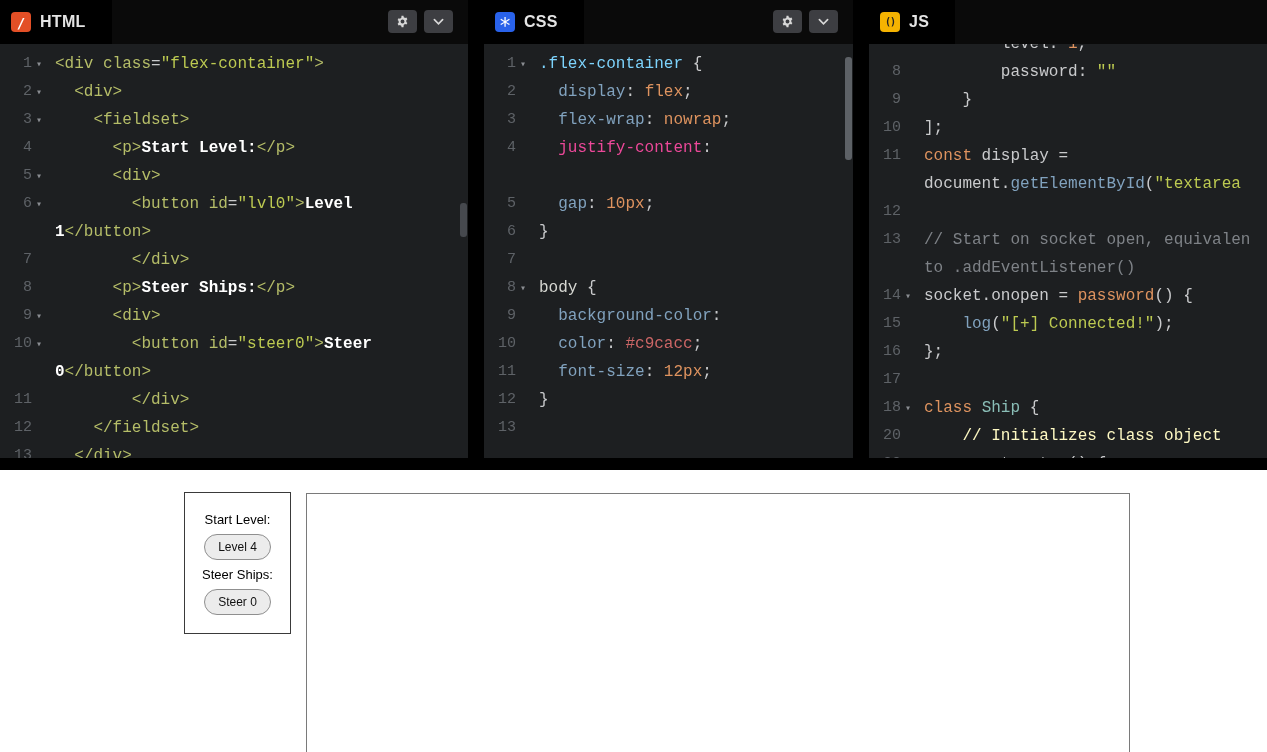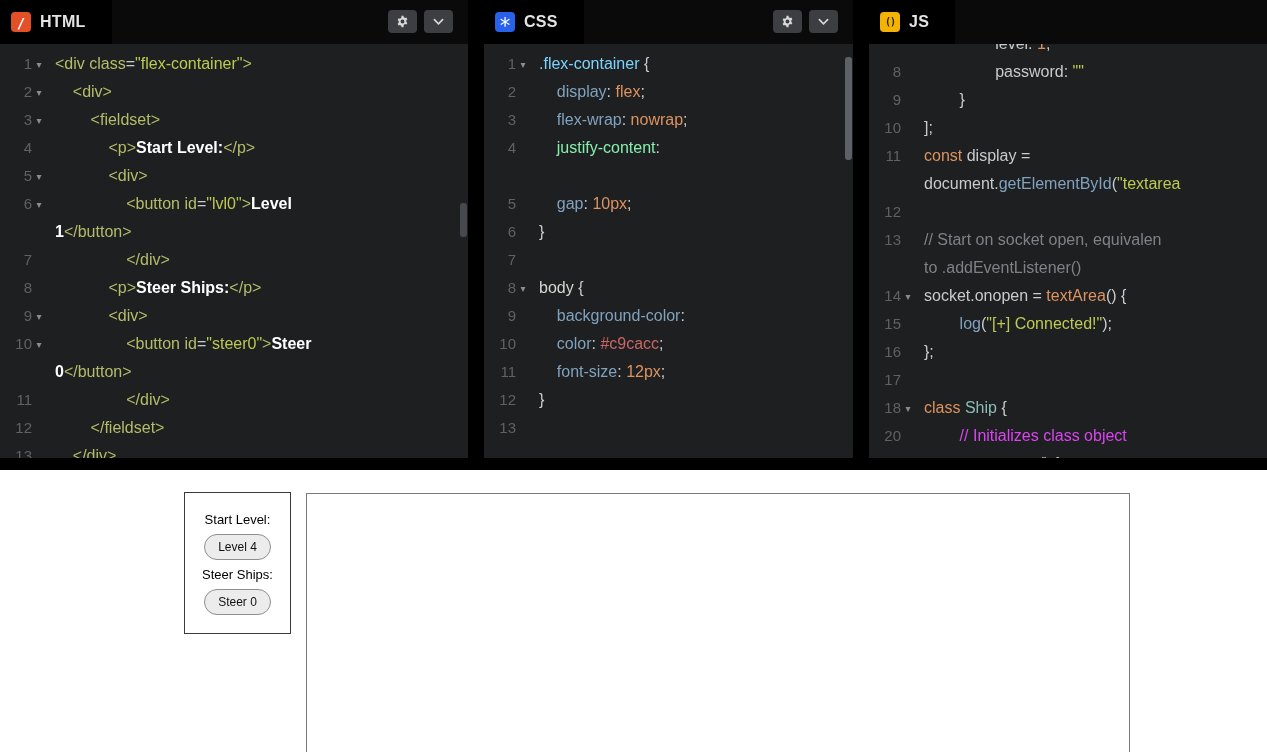--- a/index.html
+++ b/index.html
@@ -19,21 +19,21 @@
   .lang-icon{width:20px;height:20px;border-radius:4px;display:flex;align-items:center;justify-content:center;overflow:hidden;flex:none;}
   .gl{font-family:"DejaVu Sans Mono",monospace;line-height:1;}
   .li-html .gl{font-size:14px;font-weight:bold;transform:translateY(1px);}
   .li-css .gl{font-size:21px;transform:translateY(4px);}
   .li-js .gl{font-size:10px;font-weight:bold;letter-spacing:-1px;}
   .panel-title{color:#e4e4e4;font-size:16px;font-weight:bold;letter-spacing:.3px;}
   .hdr-btns{position:absolute;right:15px;top:10px;display:flex;gap:7px;}
   .hdr-btn{width:29px;height:23px;background:#3d3e42;border:none;border-radius:4px;display:flex;align-items:center;justify-content:center;cursor:pointer;padding:0;}
 
   .code-area{position:absolute;top:44px;left:0;right:0;bottom:0;overflow:hidden;cursor:text;}
-  .code-lines{padding-top:6px;font-family:Liberation Sans, sans-serif;}
+  .code-lines{padding-top:6px;font-family:Liberation Mono, monospace;}
   .code-line{display:flex;height:28px;line-height:28px;font-size:16px;white-space:pre;}
   .ln{width:32px;flex:none;text-align:right;color:#5e6267;font-size:15px;}
   .fold{width:14px;flex:none;text-align:center;color:#8a8d92;font-size:10px;line-height:30px;}
   .lc{flex:1;margin-left:9px;overflow:hidden;}
   .tk-text{font-weight:bold;}
 
   .scroll-thumb{position:absolute;width:7px;right:1px;border-radius:3px;}
   .thumb-html{top:159px;height:34px;background:#46494e;}
   .thumb-css{top:13px;height:103px;background:#5d6166;}
 
@@ -122,21 +122,21 @@
                 <path d="M1.5 1.5 6 6l4.5-4.5" stroke="#d8d8d8" stroke-width="1.8" fill="none" stroke-linecap="round"></path>
               </svg>
           </button>
         </div>
       </div>
       <div class="code-area">
         <div class="code-lines">
             <div class="code-line"><span class="ln">1</span><span class="fold">▾</span><span class="lc"><span class="tk-sel" style="color: #7dd3fc;">.flex-container</span><span class="tk-plain" style="color: rgb(201, 202, 204);"> {</span></span></div>
             <div class="code-line"><span class="ln">2</span><span class="fold"></span><span class="lc" style="padding-left: 2ch;"><span class="tk-prop" style="color: rgb(129, 162, 190);">display</span><span class="tk-plain" style="color: rgb(201, 202, 204);">: </span><span class="tk-val" style="color: rgb(222, 147, 95);">flex</span><span class="tk-plain" style="color: rgb(201, 202, 204);">;</span></span></div>
             <div class="code-line"><span class="ln">3</span><span class="fold"></span><span class="lc" style="padding-left: 2ch;"><span class="tk-prop" style="color: rgb(129, 162, 190);">flex-wrap</span><span class="tk-plain" style="color: rgb(201, 202, 204);">: </span><span class="tk-val" style="color: rgb(222, 147, 95);">nowrap</span><span class="tk-plain" style="color: rgb(201, 202, 204);">;</span></span></div>
-            <div class="code-line"><span class="ln">4</span><span class="fold"></span><span class="lc" style="padding-left: 2ch;"><span class="tk-prop" style="color: #86efac;">justify-content</span><span class="tk-plain" style="color: rgb(201, 202, 204);">:</span></span></div>
+            <div class="code-line"><span class="ln">4</span><span class="fold"></span><span class="lc" style="padding-left: 2ch;"><span class="tk-prop" style="color: #ec4899;">justify-content</span><span class="tk-plain" style="color: rgb(201, 202, 204);">:</span></span></div>
             <div class="code-line"><span class="ln"></span><span class="fold"></span></div>
             <div class="code-line"><span class="ln">5</span><span class="fold"></span><span class="lc" style="padding-left: 2ch;"><span class="tk-prop" style="color: rgb(129, 162, 190);">gap</span><span class="tk-plain" style="color: rgb(201, 202, 204);">: </span><span class="tk-num" style="color: rgb(222, 147, 95);">10px</span><span class="tk-plain" style="color: rgb(201, 202, 204);">;</span></span></div>
             <div class="code-line"><span class="ln">6</span><span class="fold"></span><span class="lc"><span class="tk-plain" style="color: rgb(201, 202, 204);">}</span></span></div>
             <div class="code-line"><span class="ln">7</span><span class="fold"></span><span class="lc"></span></div>
             <div class="code-line"><span class="ln">8</span><span class="fold">▾</span><span class="lc"><span class="tk-sel" style="color: rgb(214, 215, 210);">body</span><span class="tk-plain" style="color: rgb(201, 202, 204);"> {</span></span></div>
             <div class="code-line"><span class="ln">9</span><span class="fold"></span><span class="lc" style="padding-left: 2ch;"><span class="tk-prop" style="color: rgb(129, 162, 190);">background-color</span><span class="tk-plain" style="color: rgb(201, 202, 204);">:</span></span></div>
             <div class="code-line"><span class="ln">10</span><span class="fold"></span><span class="lc" style="padding-left: 2ch;"><span class="tk-prop" style="color: rgb(129, 162, 190);">color</span><span class="tk-plain" style="color: rgb(201, 202, 204);">: </span><span class="tk-hex" style="color: rgb(204, 102, 102);">#c9cacc</span><span class="tk-plain" style="color: rgb(201, 202, 204);">;</span></span></div>
             <div class="code-line"><span class="ln">11</span><span class="fold"></span><span class="lc" style="padding-left: 2ch;"><span class="tk-prop" style="color: rgb(129, 162, 190);">font-size</span><span class="tk-plain" style="color: rgb(201, 202, 204);">: </span><span class="tk-num" style="color: rgb(222, 147, 95);">12px</span><span class="tk-plain" style="color: rgb(201, 202, 204);">;</span></span></div>
             <div class="code-line"><span class="ln">12</span><span class="fold"></span><span class="lc"><span class="tk-plain" style="color: rgb(201, 202, 204);">}</span></span></div>
             <div class="code-line"><span class="ln">13</span><span class="fold"></span><span class="lc"></span></div>
@@ -160,26 +160,26 @@
         <div class="code-lines" style="margin-top: -20px;">
             <div class="code-line"><span class="ln"></span><span class="fold"></span><span class="lc" style="padding-left: 8ch;"><span class="tk-plain" style="color: rgb(201, 202, 204);">level: </span><span class="tk-num" style="color: rgb(222, 147, 95);">1</span><span class="tk-plain" style="color: rgb(201, 202, 204);">,</span></span></div>
             <div class="code-line"><span class="ln">8</span><span class="fold"></span><span class="lc" style="padding-left: 8ch;"><span class="tk-plain" style="color: rgb(201, 202, 204);">password: </span><span class="tk-str" style="color: rgb(189, 202, 81);">""</span></span></div>
             <div class="code-line"><span class="ln">9</span><span class="fold"></span><span class="lc" style="padding-left: 4ch;"><span class="tk-plain" style="color: rgb(201, 202, 204);">}</span></span></div>
             <div class="code-line"><span class="ln">10</span><span class="fold"></span><span class="lc"><span class="tk-plain" style="color: rgb(201, 202, 204);">];</span></span></div>
             <div class="code-line"><span class="ln">11</span><span class="fold"></span><span class="lc"><span class="tk-kw" style="color: rgb(222, 147, 95);">const</span><span class="tk-plain" style="color: rgb(201, 202, 204);"> display =</span></span></div>
             <div class="code-line"><span class="ln"></span><span class="fold"></span><span class="lc"><span class="tk-plain" style="color: rgb(201, 202, 204);">document.</span><span class="tk-meth" style="color: rgb(129, 162, 190);">getElementById</span><span class="tk-plain" style="color: rgb(201, 202, 204);">(</span><span class="tk-str" style="color: rgb(189, 202, 81);">"textarea</span></span></div>
             <div class="code-line"><span class="ln">12</span><span class="fold"></span><span class="lc"></span></div>
             <div class="code-line"><span class="ln">13</span><span class="fold"></span><span class="lc"><span class="tk-com" style="color: rgb(126, 130, 135);">// Start on socket open, equivalen</span></span></div>
             <div class="code-line"><span class="ln"></span><span class="fold"></span><span class="lc"><span class="tk-com" style="color: rgb(126, 130, 135);">to .addEventListener()</span></span></div>
-            <div class="code-line"><span class="ln">14</span><span class="fold">▾</span><span class="lc"><span class="tk-plain" style="color: rgb(201, 202, 204);">socket.onopen = </span><span class="tk-kw" style="color: rgb(222, 147, 95);">textArea</span><span class="tk-plain" style="color: rgb(201, 202, 204);">() {</span></span></div>
+            <div class="code-line"><span class="ln">14</span><span class="fold">▾</span><span class="lc"><span class="tk-plain" style="color: rgb(201, 202, 204);">socket.onopen = </span><span class="tk-kw" style="color: rgb(222, 147, 95);">password</span><span class="tk-plain" style="color: rgb(201, 202, 204);">() {</span></span></div>
             <div class="code-line"><span class="ln">15</span><span class="fold"></span><span class="lc" style="padding-left: 4ch;"><span class="tk-meth" style="color: rgb(129, 162, 190);">log</span><span class="tk-plain" style="color: rgb(201, 202, 204);">(</span><span class="tk-str" style="color: rgb(189, 202, 81);">"[+] Connected!"</span><span class="tk-plain" style="color: rgb(201, 202, 204);">);</span></span></div>
             <div class="code-line"><span class="ln">16</span><span class="fold"></span><span class="lc"><span class="tk-plain" style="color: rgb(201, 202, 204);">};</span></span></div>
             <div class="code-line"><span class="ln">17</span><span class="fold"></span><span class="lc"></span></div>
             <div class="code-line"><span class="ln">18</span><span class="fold">▾</span><span class="lc"><span class="tk-kw" style="color: rgb(222, 147, 95);">class</span><span class="tk-plain" style="color: rgb(201, 202, 204);"> </span><span class="tk-cls" style="color: rgb(138, 190, 183);">Ship</span><span class="tk-plain" style="color: rgb(201, 202, 204);"> {</span></span></div>
-            <div class="code-line"><span class="ln">20</span><span class="fold"></span><span class="lc" style="padding-left: 4ch;"><span class="tk-com" style="color: #d946ef;">// Initializes class object</span></span></div>
+            <div class="code-line"><span class="ln">20</span><span class="fold"></span><span class="lc" style="padding-left: 4ch;"><span class="tk-com" style="color: #fef9c3;">// Initializes class object</span></span></div>
             <div class="code-line"><span class="ln">20</span><span class="fold"></span><span class="lc" style="padding-left: 4ch;"><span class="tk-plain" style="color: rgb(201, 202, 204);">constructor() {</span></span></div>
           </div>
       </div>
     </div>
 
   </div>
 
   <div class="divider"></div>
 
   <div class="preview">

